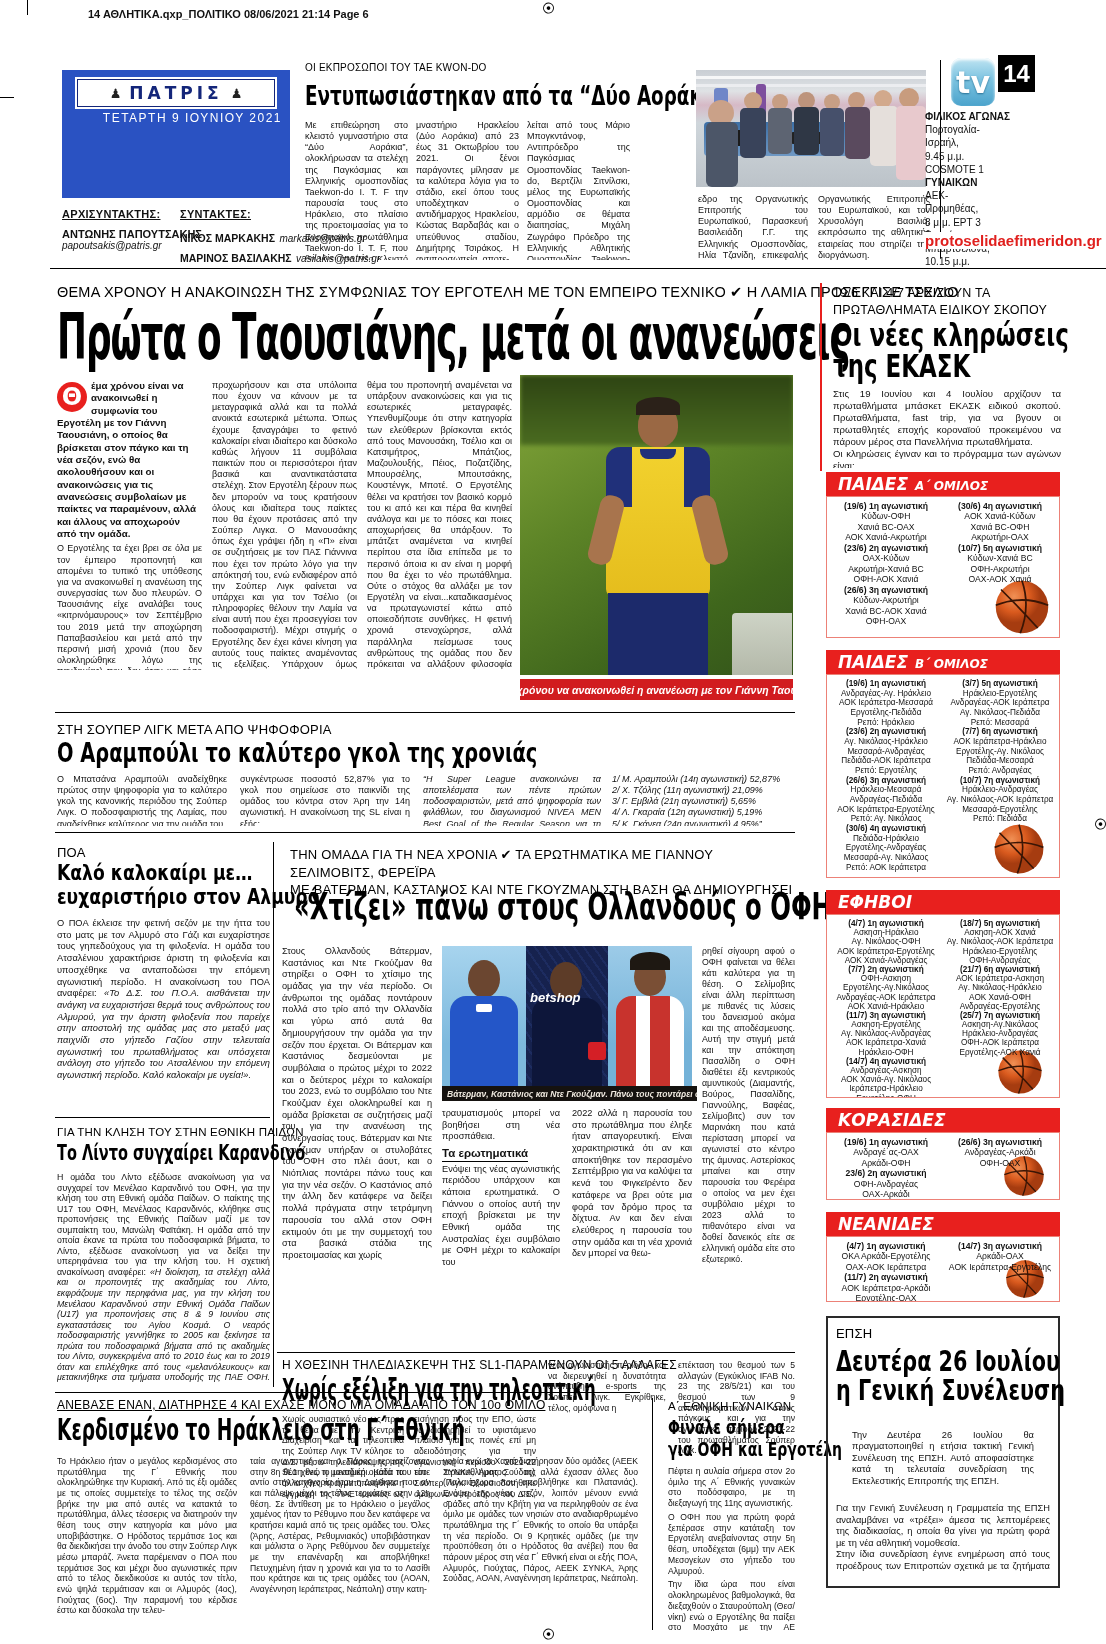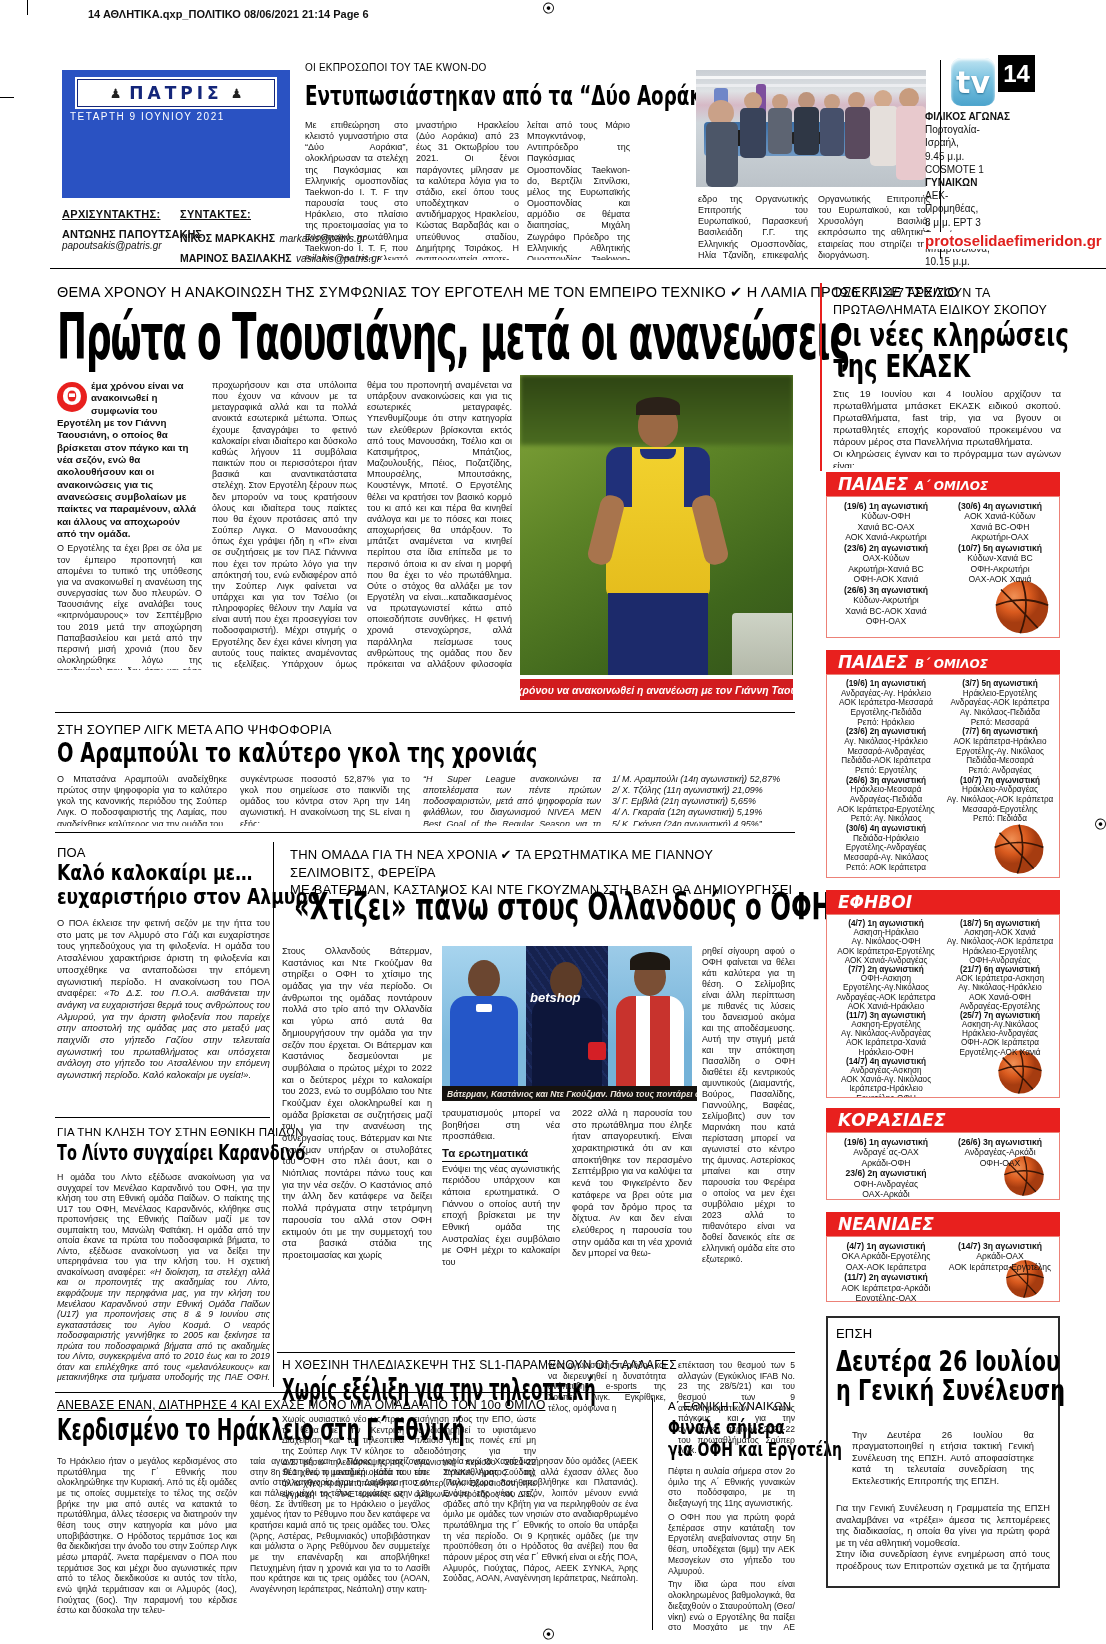--- a/index.html
+++ b/index.html
@@ -10,21 +10,21 @@
   .hl2{font-family:"DejaVu Sans",sans-serif;font-weight:800;color:#000;transform-origin:0 0;}
   .bt{font-size:9px;line-height:1.24;text-align:justify;overflow:hidden;}
   .rule-h{position:absolute;background:#000;height:1px;}
   .rule-v{position:absolute;background:#000;width:1px;}
   .redline{position:absolute;background:#e8201e;width:2px;}
   
   .logo-box{position:absolute;left:62px;top:70px;width:228px;height:128px;background:#2a52c2;padding:7px 8px 0 8px;box-sizing:border-box;}
   .patris-banner{margin:2px auto 0 auto;width:196px;height:26px;background:#fff;border:1px solid #14267a;box-shadow:0 0 0 2px #fff;display:flex;align-items:center;justify-content:center;gap:8px;}
   .patris-txt{color:#14267a;font-weight:bold;font-size:17px;letter-spacing:4px;font-family:"DejaVu Sans",sans-serif;}
   .fig-icon{font-size:13px;color:#222;line-height:1;}
-  .masth-date{color:#fff;font-size:10px;letter-spacing:1.5px;text-align:left;margin-top:4px;}
+  .masth-date{color:#fff;font-size:12px;letter-spacing:1.5px;text-align:right;margin-top:4px;}
   .sport-word{color:#fff;font-family:"DejaVu Sans",sans-serif;font-weight:bold;font-size:58px;line-height:.78;margin-top:-2px;margin-left:-2px;letter-spacing:-2px;}
   .sport-word::first-letter{font-size:1.62em;}
   .staff-label{font-size:11px;font-weight:bold;text-decoration:underline;letter-spacing:.3px;}
   .staff-name{font-size:11px;font-weight:bold;}
   .staff-mail{font-size:10px;font-style:italic;}
   
   .tv-logo{position:absolute;left:951px;top:58px;width:44px;height:48px;border-radius:10px;background:linear-gradient(180deg,#bfe4f2 0%,#7cc3e0 45%,#4ba3cc 100%);display:flex;align-items:center;justify-content:center;box-shadow:inset 0 2px 3px #fff;}
   .tv-logo span{color:#fff;font-weight:bold;font-size:30px;font-family:"DejaVu Sans",sans-serif;text-shadow:0 1px 2px #2a7296;}
   .tv-num{position:absolute;left:998px;top:55px;width:37px;height:37px;background:#000;color:#fff;display:flex;align-items:center;justify-content:center;font-size:24px;font-weight:bold;}
   .tv-list{position:absolute;left:925px;top:110px;width:140px;font-size:10px;line-height:1.32;}

